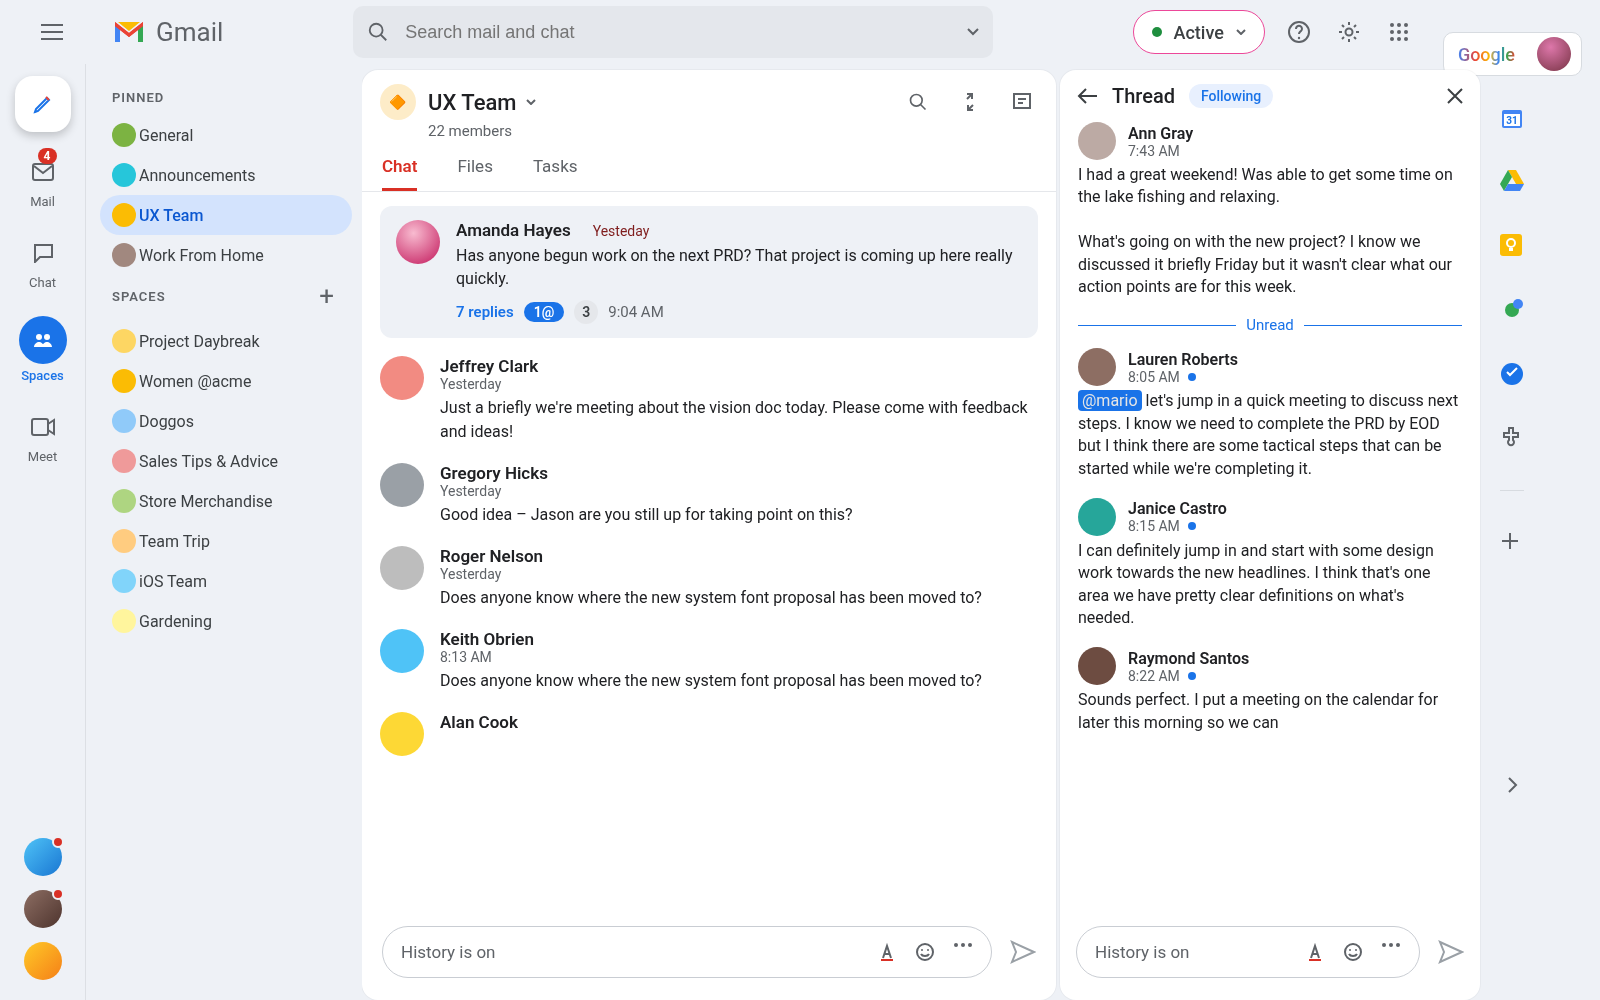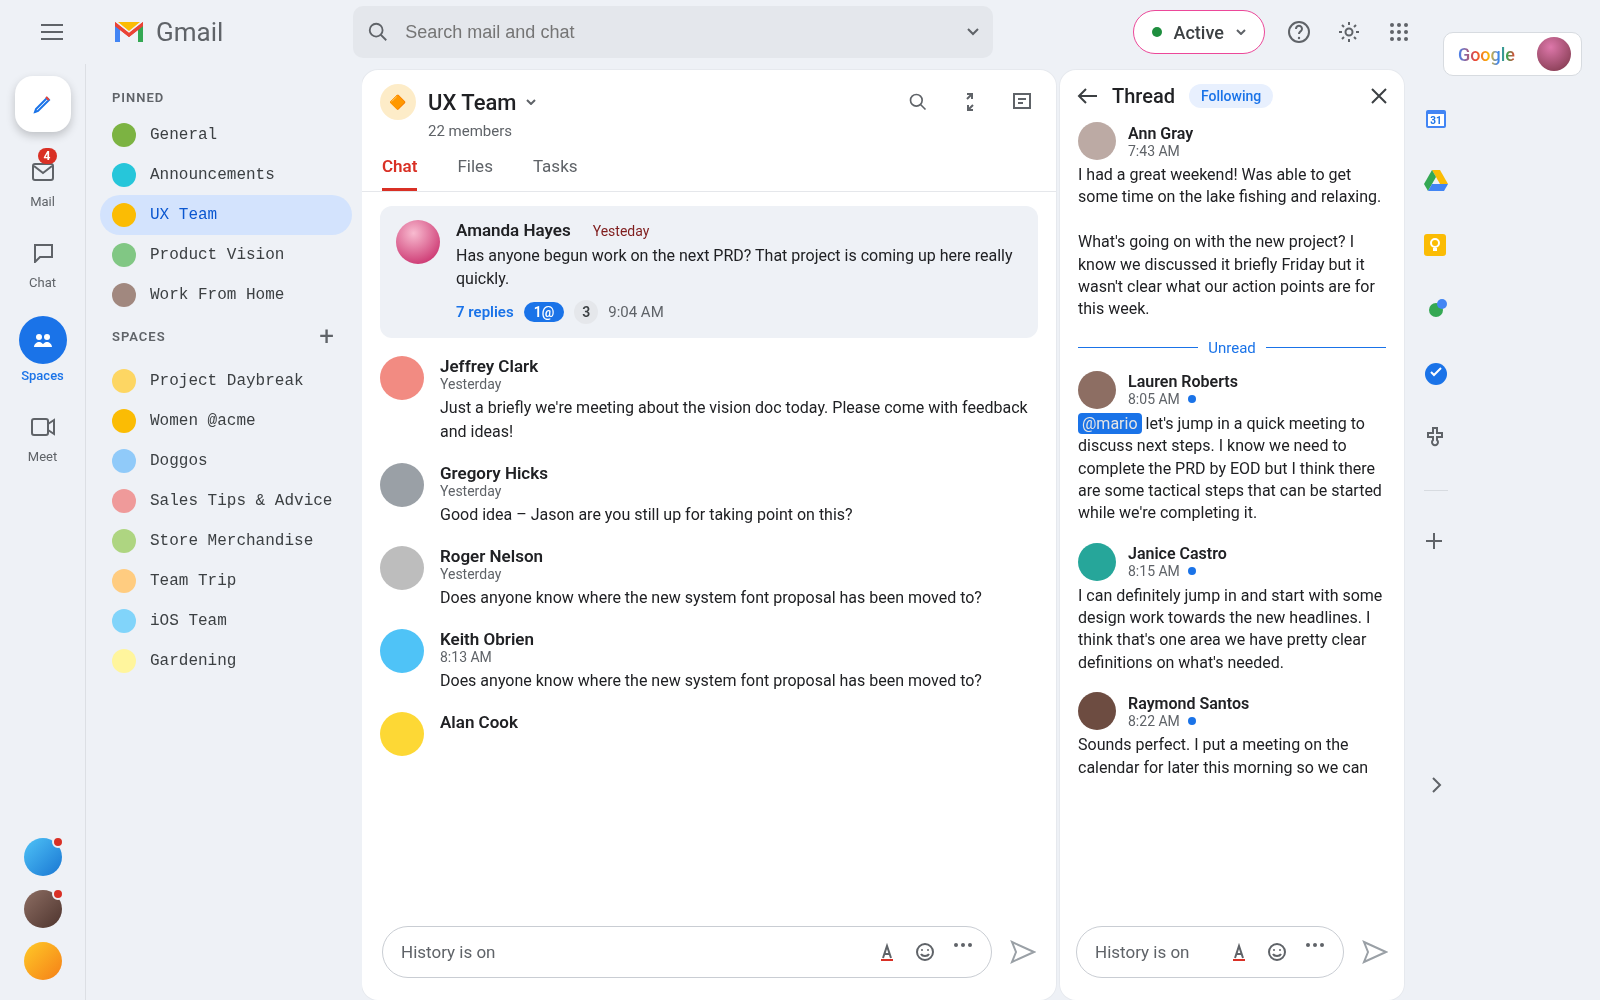--- a/index.html
+++ b/index.html
@@ -30,29 +30,29 @@
   .rail-item.active { color:#1a73e8; font-weight:500;}
   .rail-label { font-size:13px; margin-top:4px;text-align:center;}
   .rail-badge { position:absolute; top:-6px; right:4px; background:#d93025; color:#fff; font-size:12px; font-weight:bold; padding:1px 6px; border-radius:10px;}
   .rail-bottom { position:absolute; bottom:20px; display:flex; flex-direction:column; gap:14px;}
   .rail-ava { width:38px; height:38px; border-radius:50%; position:relative;}
   .presence-dot { width:12px; height:12px; border:2px solid #eef1f6; border-radius:50%; position:absolute; top:-2px; right:-2px; background:#d93025;}
 
   .sidebar { width:276px; padding:20px 10px 0 14px; color:#3c4043;}
   .section-label { font-size:13px; font-weight:600; letter-spacing:1px; color:#5f6368; padding:6px 12px 10px;}
   .section-header { display:flex; align-items:center; justify-content:space-between; padding:6px 12px 10px;}
-  .nav-item { display:flex; align-items:center; height:40px; padding:0 12px; border-radius:24px; cursor:pointer; font-size:16px; gap:14px;font-family:Liberation Mono, monospace;}
+  .nav-item { display:flex; align-items:center; height:40px; padding:0 12px; border-radius:24px; cursor:pointer; font-size:16px; gap:3px;}
   .nav-item.active { background:#d3e3fd; color:#0b57d0; font-weight:500;}
   .nav-ico { width:24px; height:24px; border-radius:50%; display:flex; align-items:center; justify-content:center; font-size:14px; flex-shrink:0;}
   .plus-btn { font-size:26px; color:#5f6368; cursor:pointer; padding-right:6px;}
 
   .main { flex:1; display:flex; gap:0; padding:6px 0 0 0; overflow:hidden;}
   .panel { background:#fff; border-radius:16px; box-shadow:0 0 0 1px rgba(0,0,0,.03); overflow:hidden; display:flex; flex-direction:column;}
   .panel-chat { width:694px; margin-right:4px; position:relative;}
-  .panel-thread { width:344px; margin-right:6px; position:relative;}
+  .panel-thread { width:420px; margin-right:6px; position:relative;}
   .rightbar { width:52px; display:flex; flex-direction:column; align-items:center; padding-top:36px; gap:40px;}
 
   .chat-head { padding:14px 20px 0 18px;}
   .chat-title-row { display:flex; align-items:center;}
   .space-ava { width:36px; height:36px; border-radius:50%; background:#fdecc8; display:flex; align-items:center; justify-content:center; margin-right:12px; font-size:14px;}
   .chat-title { font-size:22px; font-weight:500;}
   .chat-sub { font-size:15px; color:#5f6368; margin-left:48px; margin-top:2px;}
   .chat-head-actions { margin-left:auto; display:flex; gap:24px; color:#5f6368;}
   .tabs { display:flex; gap:40px; padding:16px 20px 0; border-bottom:1px solid #e5e7eb;}
   .tab { padding-bottom:12px; font-size:17px; color:#5f6368; cursor:pointer;}
@@ -236,24 +236,20 @@
           <div class="nav-ico" style="background:#7cb342"></div>
           <span>General</span>
         </div>
         <div class="nav-item">
           <div class="nav-ico" style="background:#26c6da"></div>
           <span>Announcements</span>
         </div>
         <div class="nav-item active">
           <div class="nav-ico" style="background:#fbbc04"></div>
           <span>UX Team</span>
-        </div>
-        <div class="nav-item">
-          <div class="nav-ico" style="background:#81c784"></div>
-          <span>Product Vision</span>
         </div>
         <div class="nav-item">
           <div class="nav-ico" style="background:#a1887f"></div>
           <span>Work From Home</span>
         </div>
       </div>
     <div class="section-header">
       <div class="section-label" style="padding:0">SPACES</div>
       <div class="plus-btn">+</div>
     </div>

